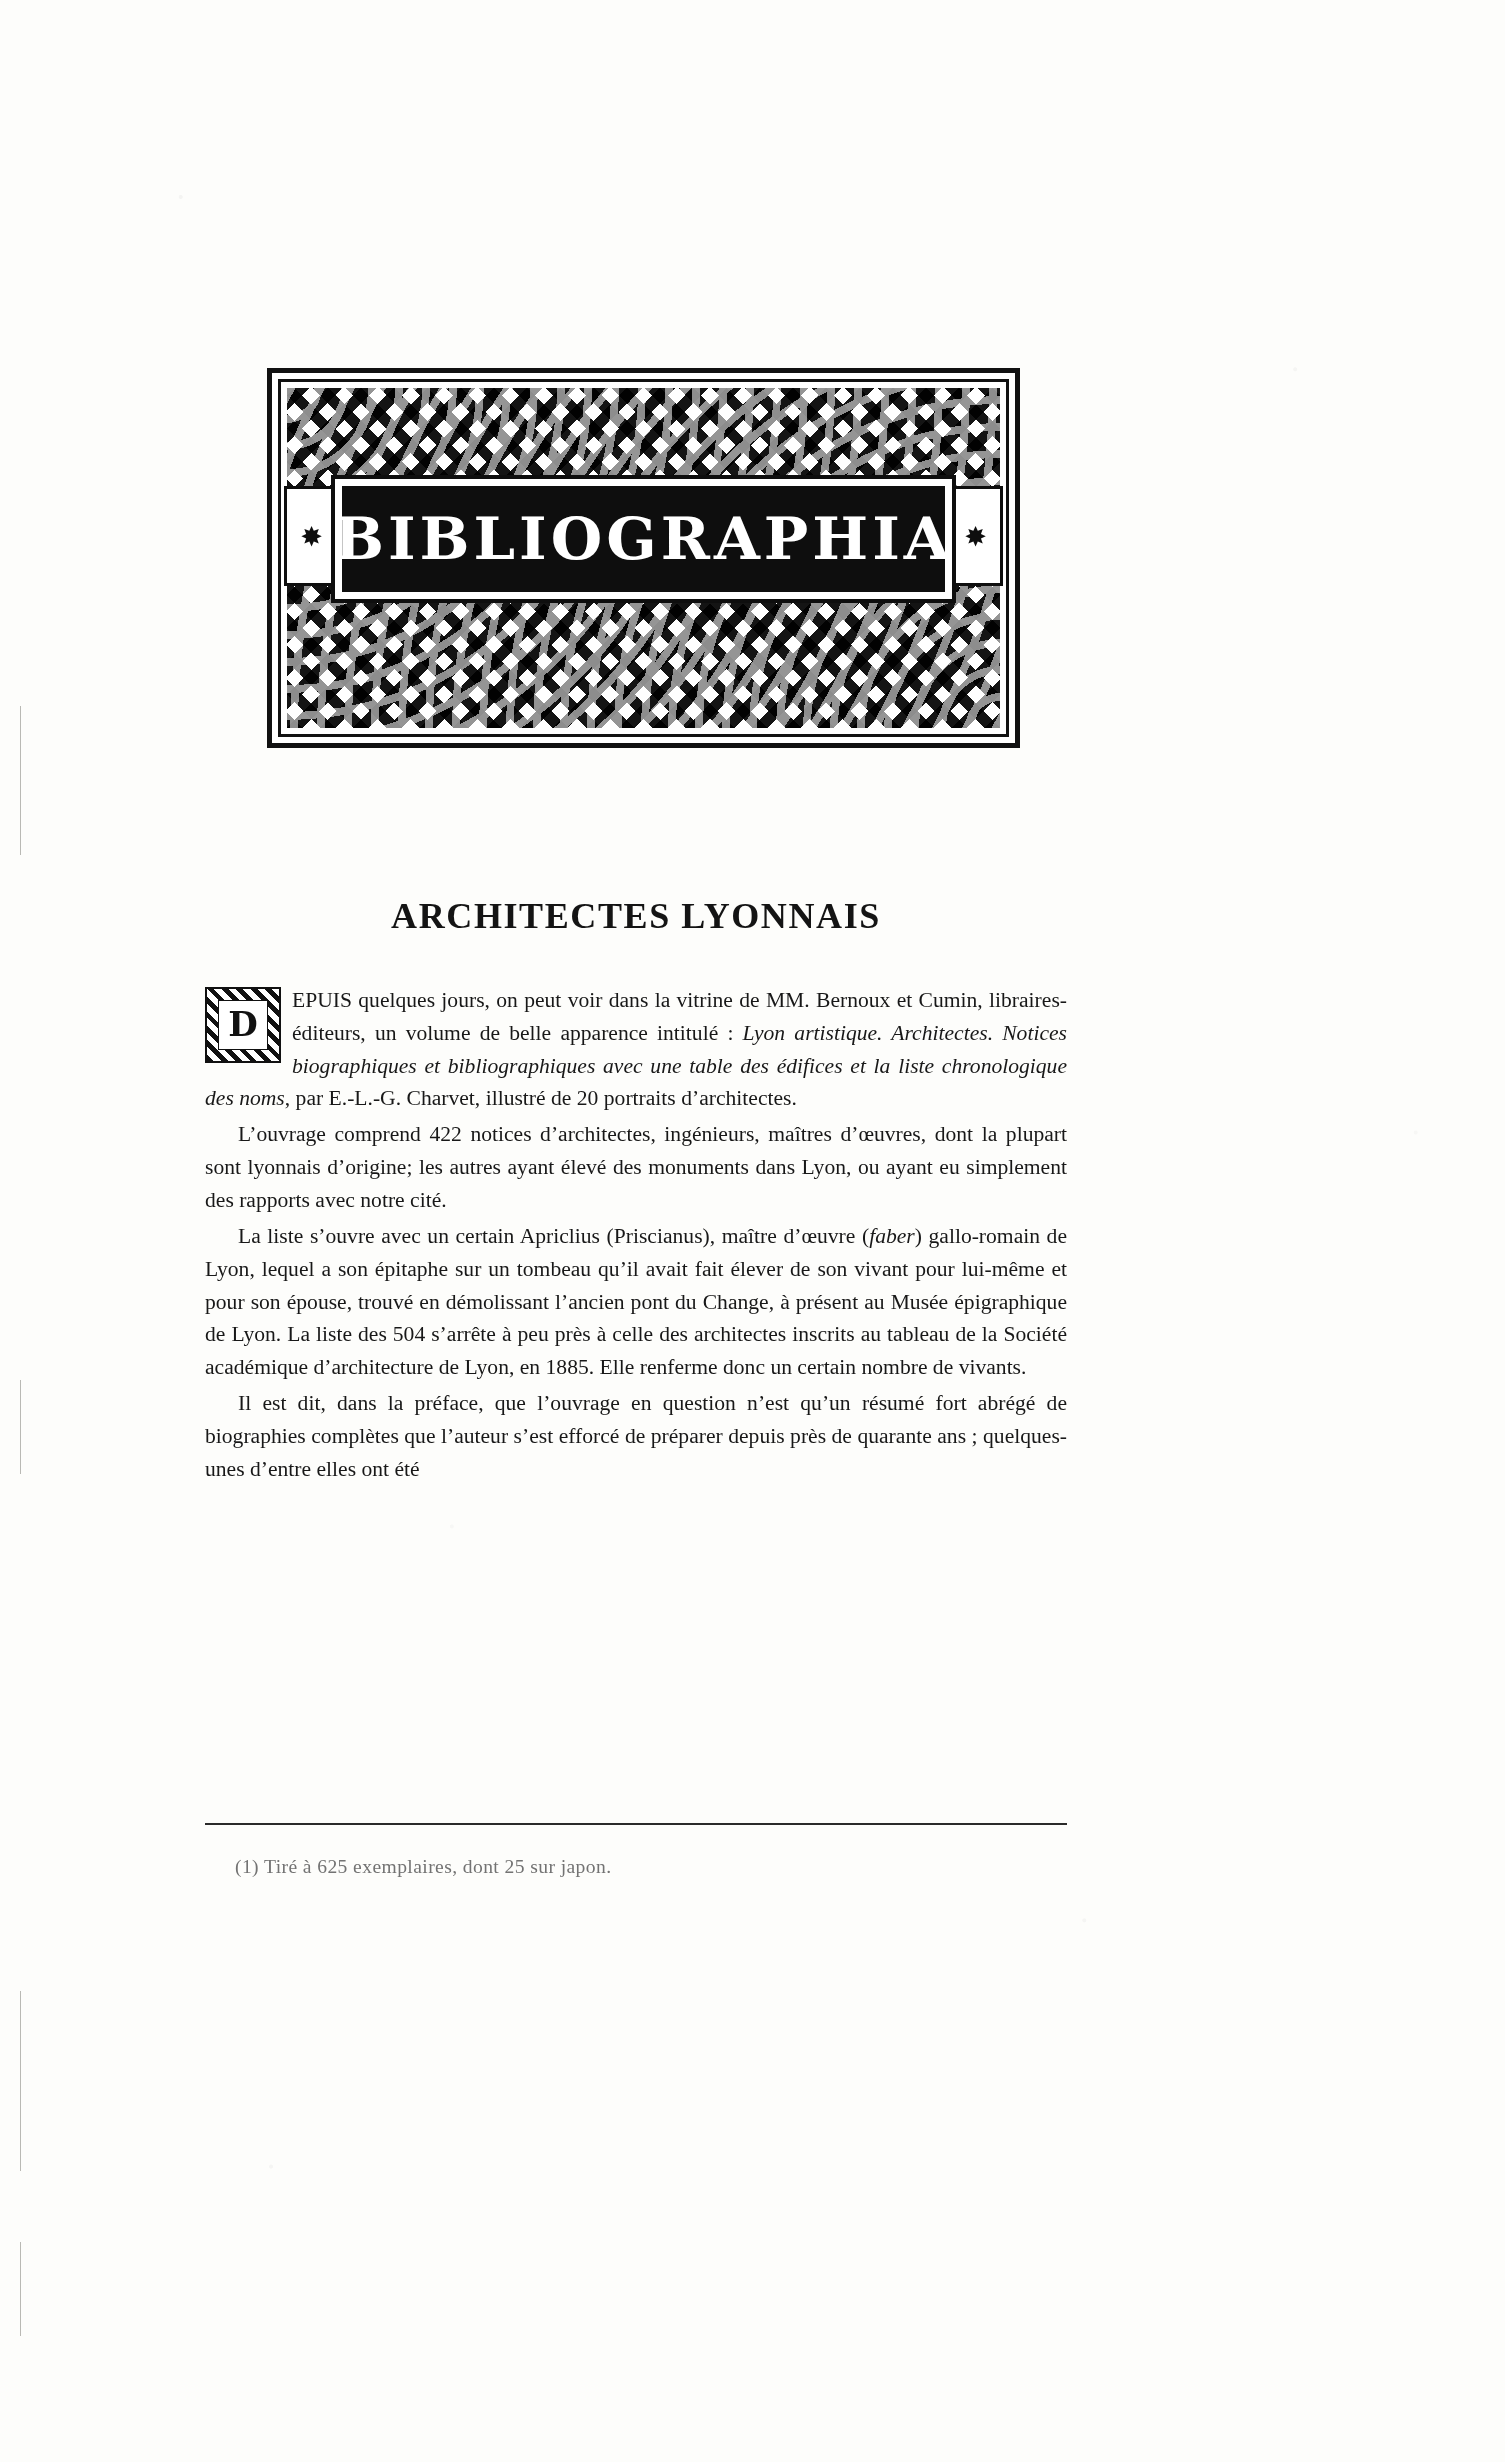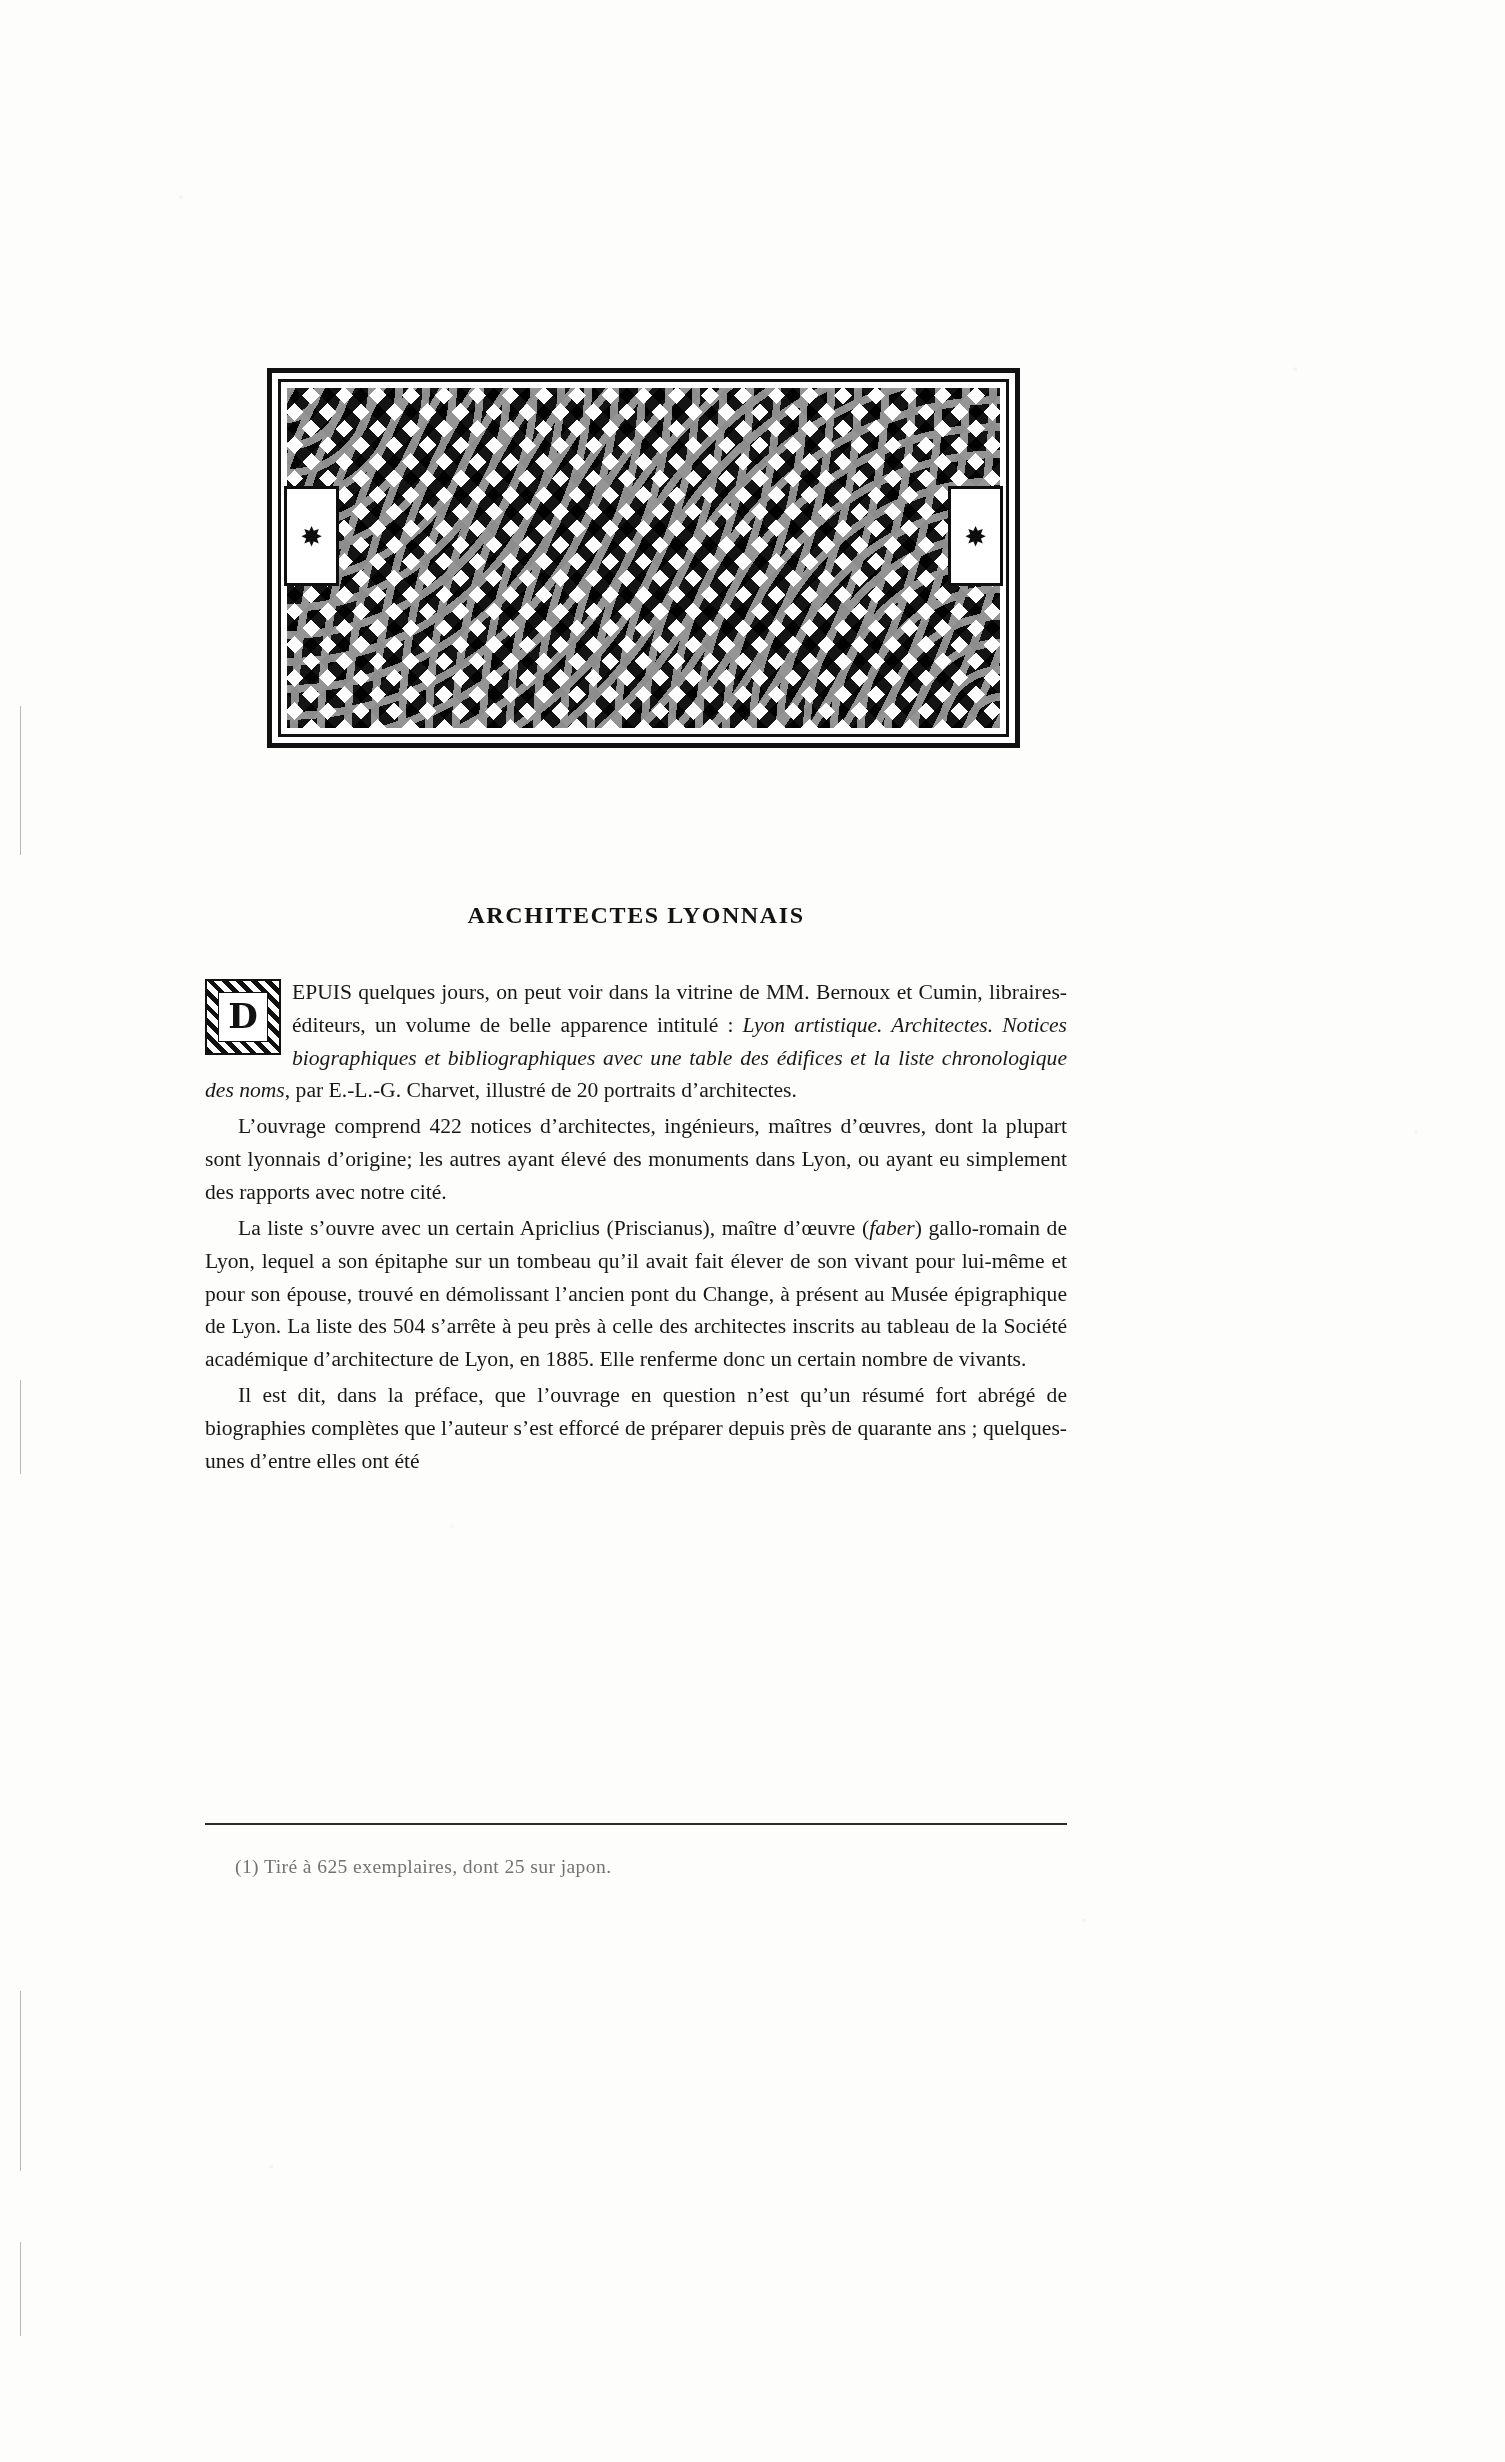--- a/index.html
+++ b/index.html
@@ -131,23 +131,23 @@
   
   .content {
     position: absolute;
     left: 205px;
     top: 886px;
     width: 862px;
   }
   .article-title {
     text-align: center;
     font-family: "Liberation Serif", serif;
-    font-size: 24px;
+    font-size: 36px;
     letter-spacing: 1.6px;
-    margin: 16px 0 47px 0;
+    margin: 9px 0 47px 0;
     color: #141414;
   }
 
   p.body {
     margin: 0 0 3.1px 0;
     font-size: 21.6px;
     line-height: 1.52;
     text-align: justify;
     text-indent: 33px;
     color: #181818;
@@ -213,20 +213,23 @@
   <div class="banner-wrap">
     <div class="banner-outer"></div>
     <div class="banner-inner-frame"></div>
     <div class="banner-orn"></div>
     <div class="banner-side left">
       <span>✸</span>
     </div>
     <div class="banner-side right">
       <span>✸</span>
     </div>
+    <div class="banner-plate">
+      <div class="banner-title">BIBLIOGRAPHIA</div>
+    </div>
   </div>
 
   <div class="content">
     <h1 class="article-title">ARCHITECTES LYONNAIS</h1>
 
     <p class="body first">
       <span class="dropcap">
         <span>D</span>
       </span><span class="smallcaps">EPUIS</span><span> quelques jours, on peut voir dans la vitrine de MM. Bernoux et Cumin, libraires-éditeurs, un volume de belle apparence intitulé : </span><i>Lyon artistique. Architectes. Notices biographiques et bibliographiques avec une table des édifices et la liste chronologique des noms</i><span>, par E.-L.-G. Charvet, illustré de 20 portraits d’architectes.</span>
     </p>

